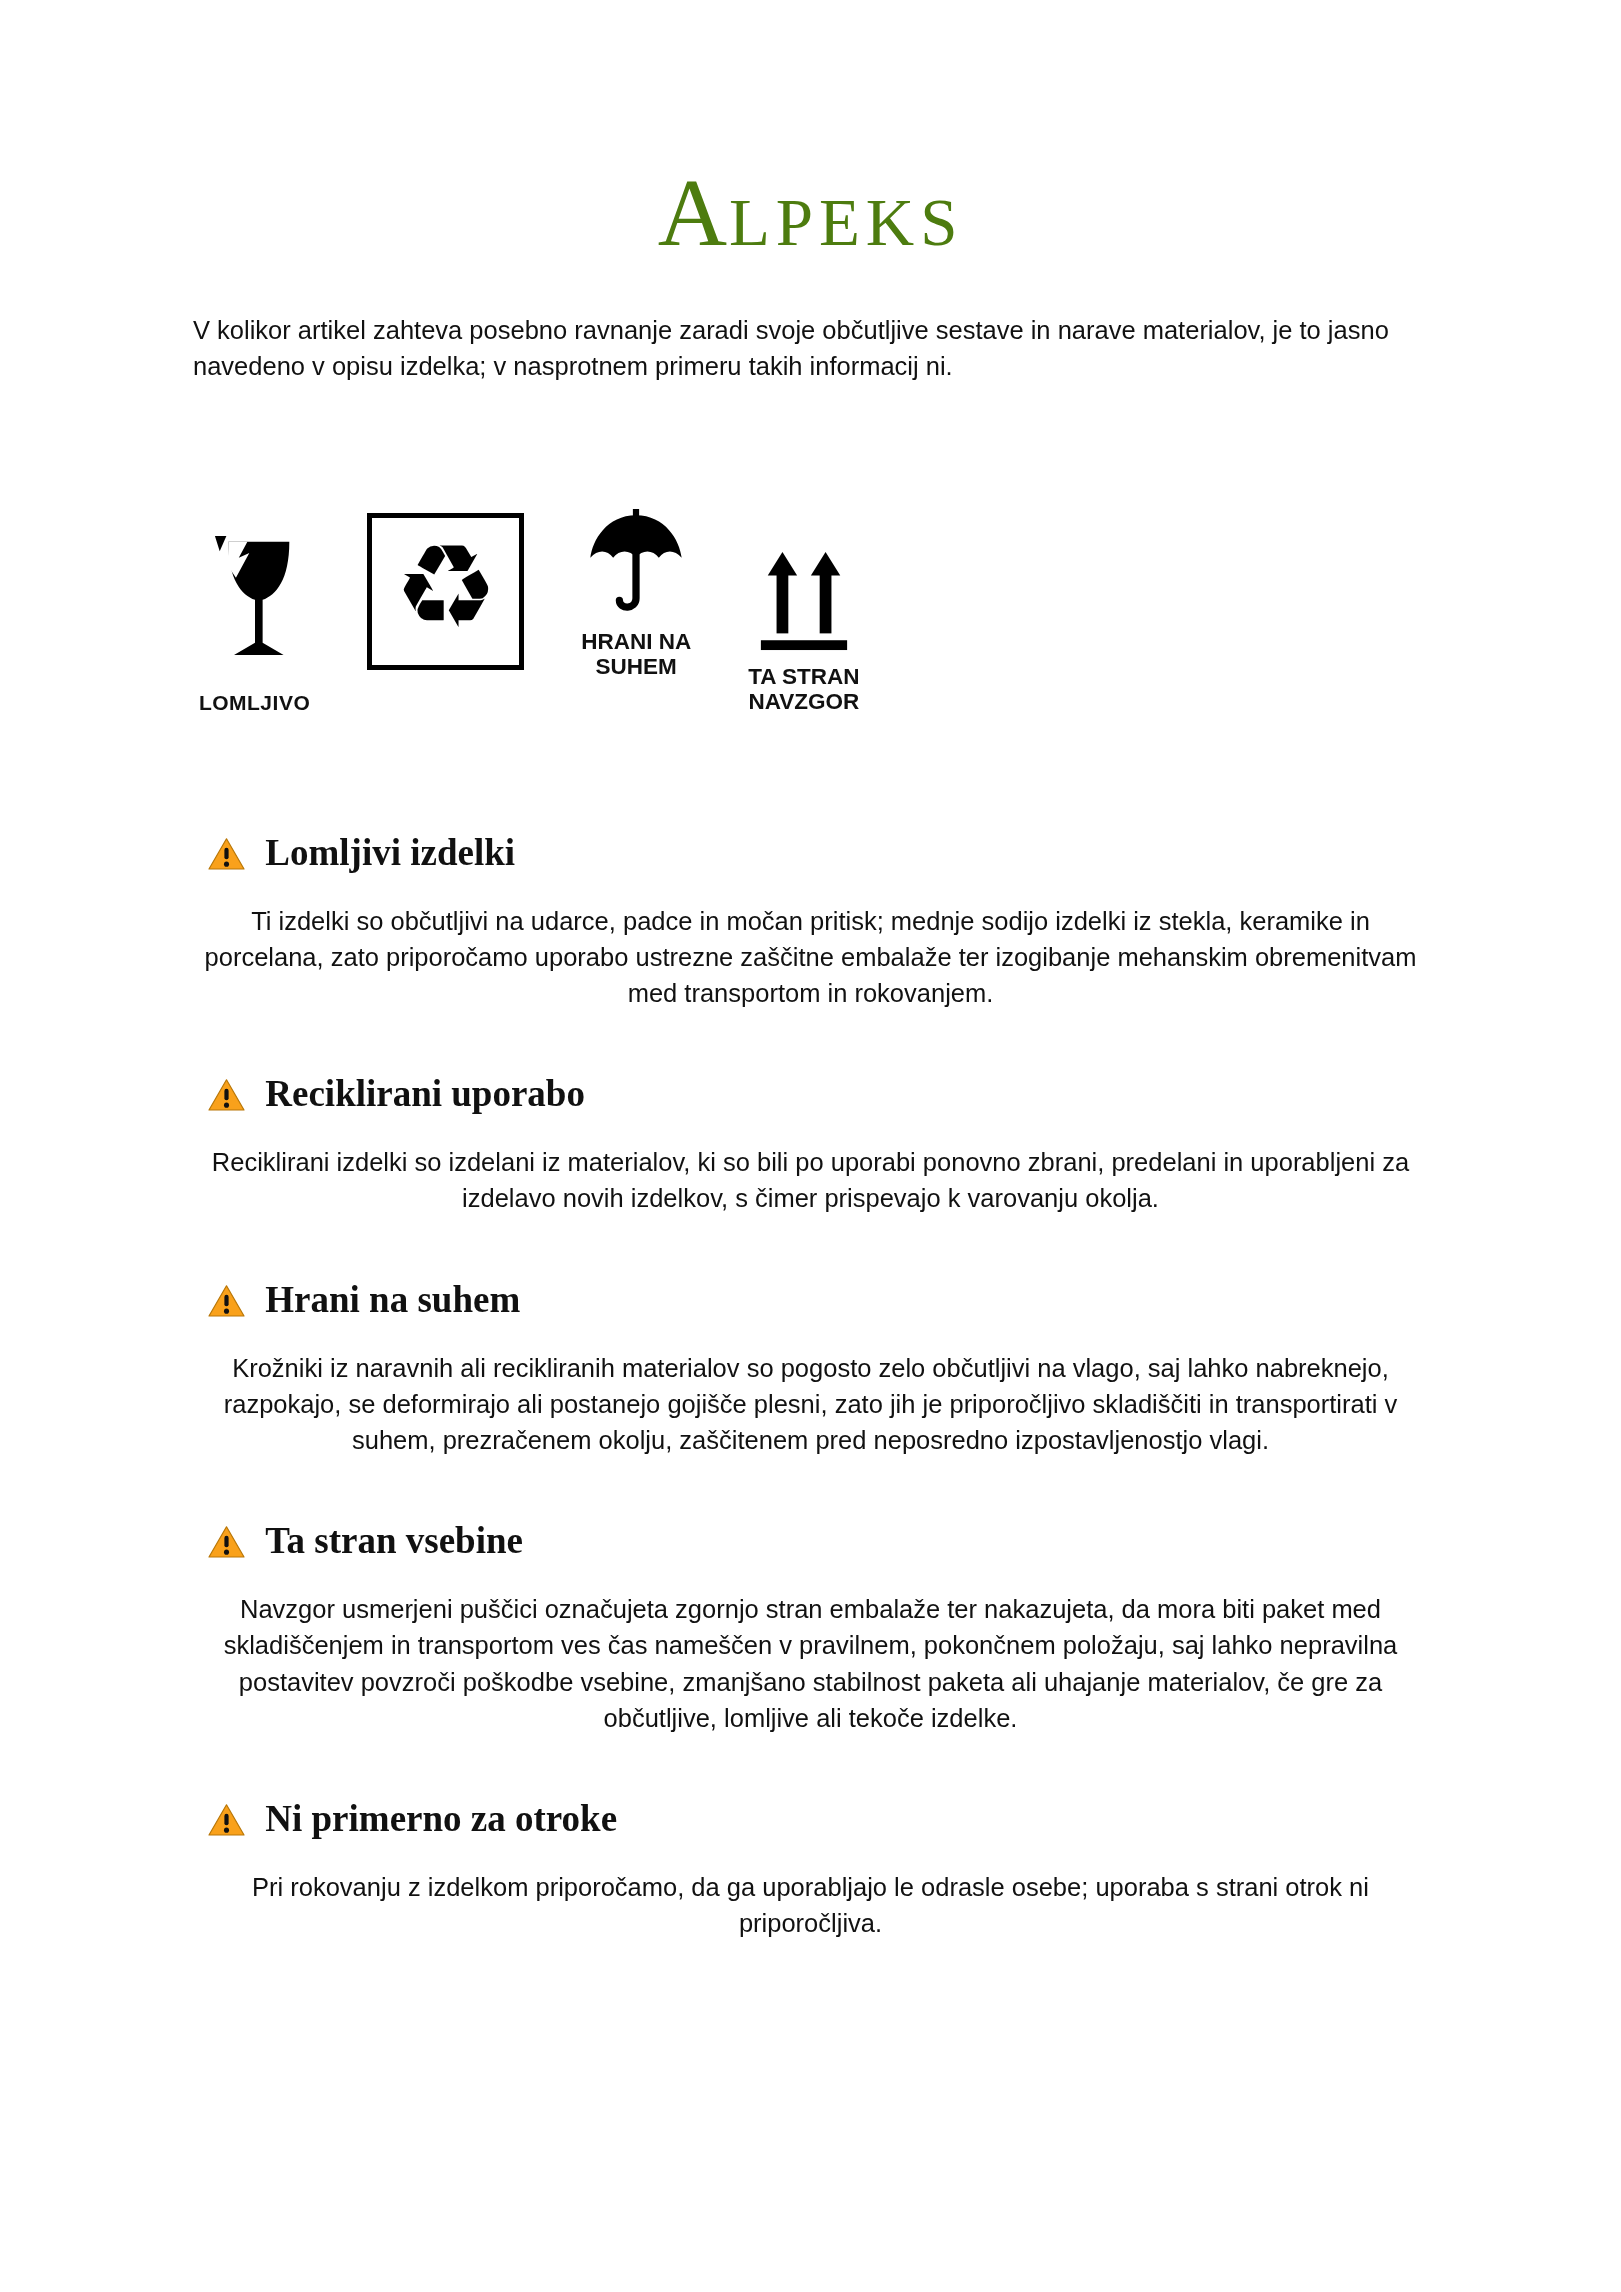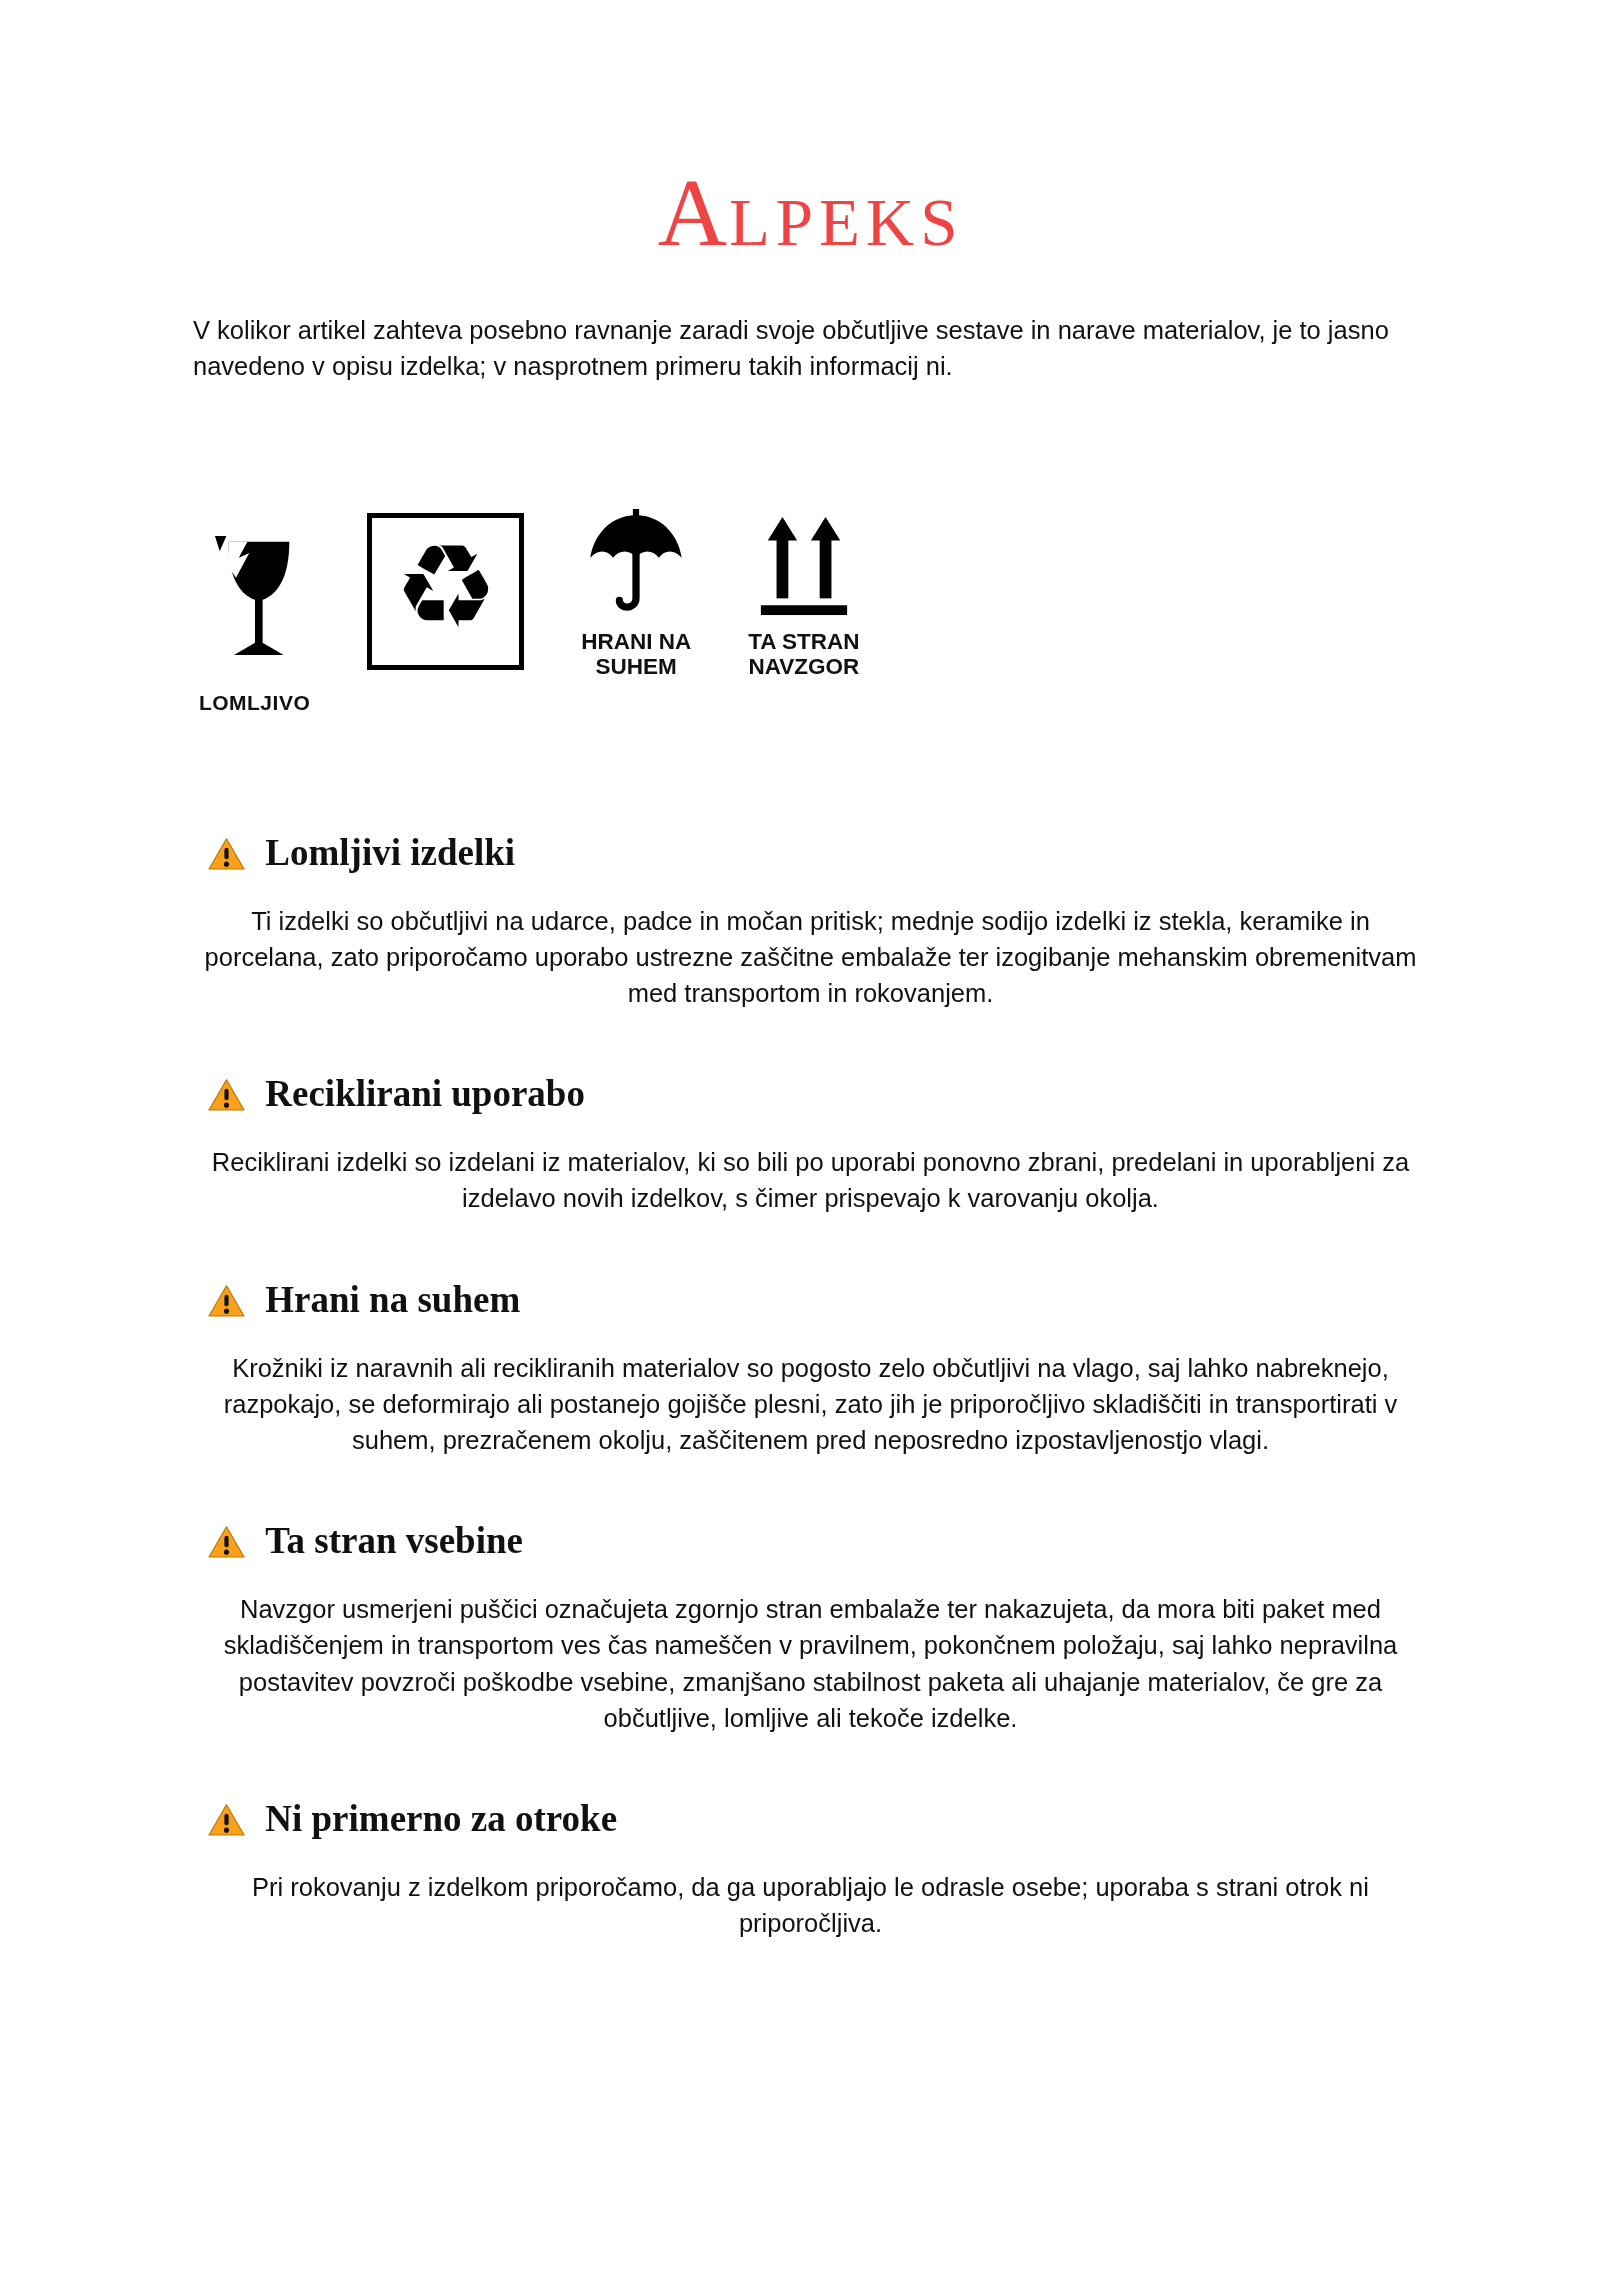--- a/index.html
+++ b/index.html
@@ -3,21 +3,21 @@
 <meta charset="utf-8">
 <style>
   html,body{margin:0;padding:0;background:#ffffff;}
   .page{
     width:1621px;height:2293px;margin:0 auto;background:#ffffff;
     font-family:"Liberation Sans",sans-serif;color:#111111;
     position:relative;overflow:hidden;box-sizing:border-box;
     padding:165px 193px 0 193px;
   }
   
-  .logo{width:100%;text-align:center;font-family:"Liberation Serif",serif;color:#ef4444;line-height:1;}
+  .logo{width:100%;text-align:center;font-family:"Liberation Serif",serif;color:#4d7c0f;line-height:1;}
   .logo .big{font-size:96px;font-weight:400;letter-spacing:2px;}
   .logo .rest{font-size:67px;font-weight:400;letter-spacing:5.9px;}
   
   .doc-title{width:100%;text-align:center;font-size:24.5px;font-weight:bold;margin-top:61px;letter-spacing:0.2px;}
   
   .intro{margin-top:51px;font-size:25.5px;line-height:1.42;max-width:1237px;}
   
   .symbols{display:flex;align-items:flex-end;gap:57px;margin-top:125px;margin-left:5.9px;}
   .symbol{display:flex;flex-direction:column;align-items:center;}
   .symbol .sym-label{font-weight:bold;text-align:center;line-height:1.12;}
@@ -88,21 +88,21 @@
           <path d="M50,6 C22,6 8,30 6,47 C13,39 22,39 28,47 C34,39 44,39 50,47 C56,39 66,39 72,47 C78,39 87,39 94,47 C92,30 78,6 50,6 Z" fill="#000"></path>
           <path d="M50,44 V86 C50,97 34,97 34,88" stroke="#000" stroke-width="7" fill="none" stroke-linecap="round"></path>
         </svg>
       </span>
       <div class="sym-label lbl-small">
         <div>HRANI NA</div>
         <div>SUHEM</div>
       </div>
     </div>
 
-    <div class="symbol" style="margin-bottom:35px;align-items:center;">
+    <div class="symbol" style="align-items:center;">
       <span>
         <svg width="98" height="102" viewBox="0 0 100 104">
           <polygon points="28,0 13,24 43,24" fill="#000"></polygon>
           <rect x="22" y="23" width="12" height="60" fill="#000"></rect>
           <polygon points="72,0 57,24 87,24" fill="#000"></polygon>
           <rect x="66" y="23" width="12" height="60" fill="#000"></rect>
           <rect x="6" y="90" width="88" height="10" fill="#000"></rect>
         </svg>
       </span>
       <div class="sym-label lbl-small">

